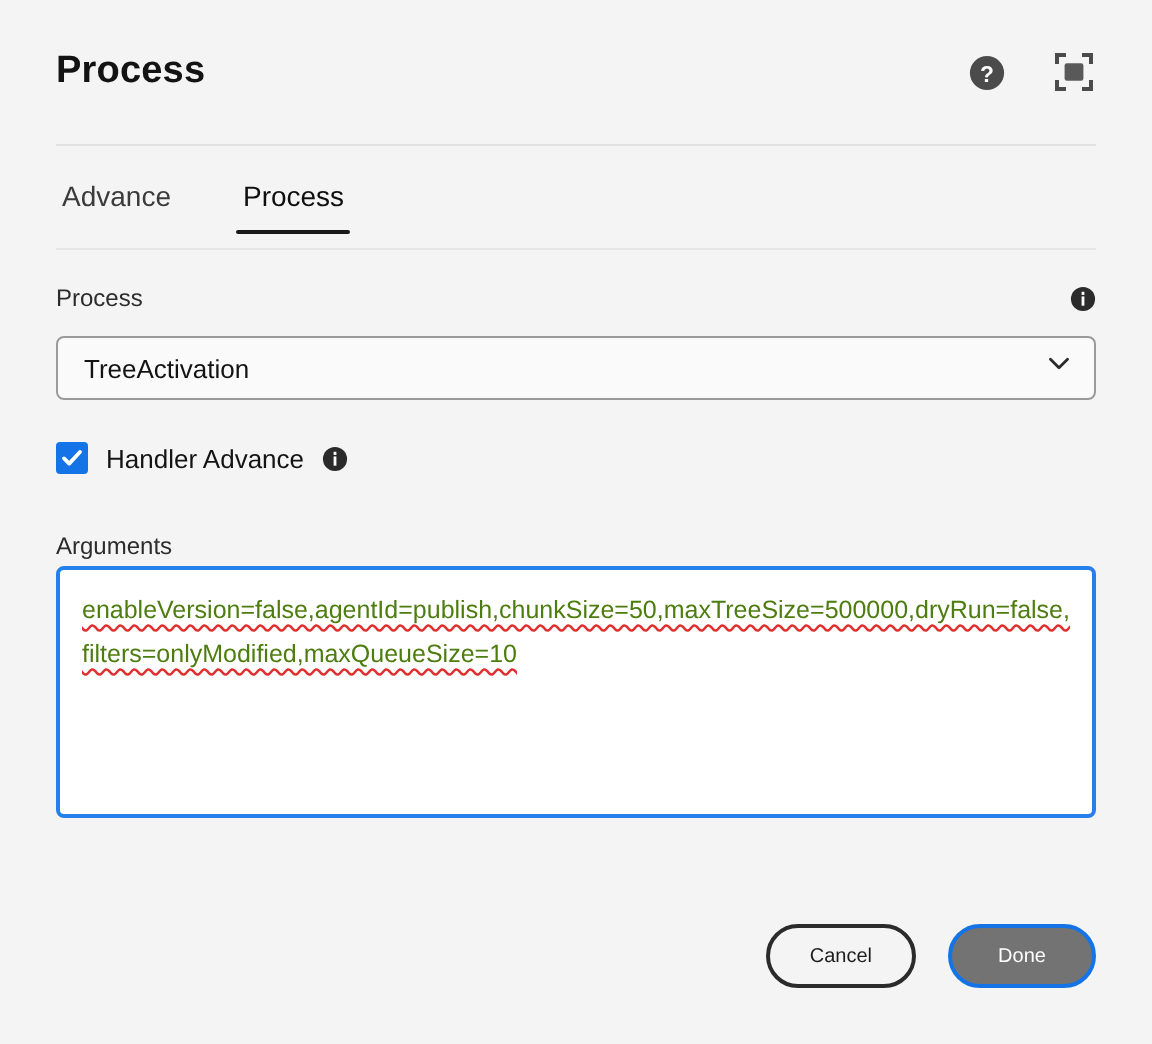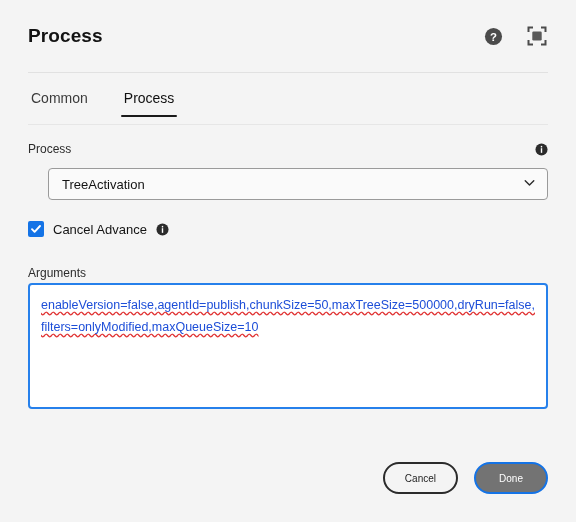--- a/index.html
+++ b/index.html
@@ -104,21 +104,20 @@
     position: absolute;
     left: 28px; right: 28px; top: 168px;
     height: 32px;
     background: #fafafa;
     border: 1px solid #9a9a9a;
     border-radius: 4px;
     display: flex;
     align-items: center;
     padding: 0 11px 0 13px;
     cursor: pointer;
-    margin-left: 20px;
   }
   .select-value {
     flex: 1 1 auto;
     font-size: 13px;
     color: #131313;
   }
 
   
   .check-row {
     position: absolute;
@@ -147,21 +146,21 @@
   .textarea {
     position: absolute;
     left: 28px; right: 28px; top: 283px;
     height: 126px;
     background: #fff;
     border: 2px solid #2680eb;
     border-radius: 4px;
     padding: 9px 11px;
     font-size: 12.5px;
     line-height: 22px;
-    color: #1d4ed8;
+    color: #4d7c0f;
     overflow: hidden;
     cursor: text;
     word-break: break-all;
     white-space: normal;
   }
   .spell {
     text-decoration: underline wavy #e03131;
     text-decoration-skip-ink: none;
     text-underline-offset: 2px;
   }
@@ -222,21 +221,21 @@
           <path d="M19.5 19.5h-5.5v-2h3.5v-3.5h2z"></path>
         </g>
         <rect x="5.3" y="5.6" width="9.4" height="8.8" rx="1.2" fill="#595959"></rect>
       </svg>
     </button>
   </div>
 </div>
 <div class="header-rule"></div>
 
 <div class="tabs">
-  <div class="tab">Common</div>
+  <div class="tab">Advance</div>
   <div class="tab selected">Process</div>
 </div>
 <div class="tabs-rule"></div>
 
 <div class="field-row label-line process-label-line">
   <span class="field-label">Process</span>
   <span class="info-dot" title="Info">
     <svg width="13" height="13" viewBox="0 0 14 14">
       <circle cx="7" cy="7" r="6.5" fill="#2b2b2b"></circle>
       <rect x="6.25" y="5.6" width="1.5" height="5" fill="#ffffff"></rect>
@@ -253,21 +252,21 @@
     </svg>
   </span>
 </div>
 
 <div class="check-row">
   <span class="checkbox">
     <svg width="12" height="12" viewBox="0 0 12 12">
       <path d="M2 6.2 L4.6 8.8 L10 3" fill="none" stroke="#ffffff" stroke-width="1.9" stroke-linecap="round" stroke-linejoin="round"></path>
     </svg>
   </span>
-  <span class="check-label">Cancel Advance</span>
+  <span class="check-label">Handler Advance</span>
   <span class="info-dot" title="Info">
     <svg width="13" height="13" viewBox="0 0 14 14">
       <circle cx="7" cy="7" r="6.5" fill="#2b2b2b"></circle>
       <rect x="6.25" y="5.6" width="1.5" height="5" fill="#ffffff"></rect>
       <rect x="6.25" y="3.1" width="1.5" height="1.7" fill="#ffffff"></rect>
     </svg>
   </span>
 </div>
 
 <div class="field-row label-line args-label-line">

